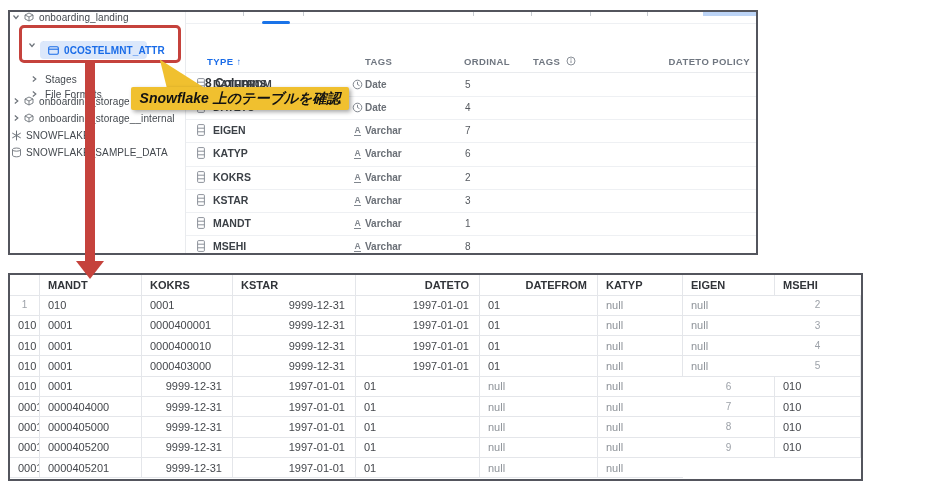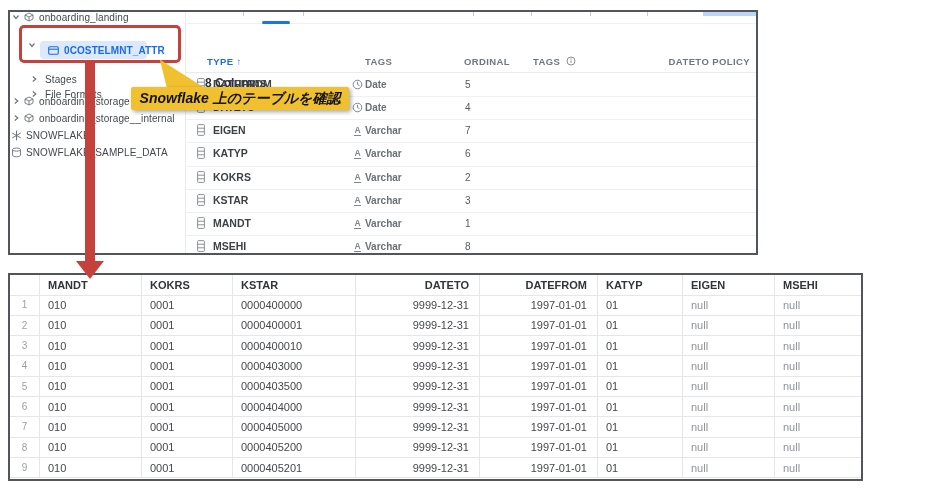--- a/index.html
+++ b/index.html
@@ -360,21 +360,20 @@
         <div class="gcell hcell">KSTAR</div>
         <div class="gcell hcell r">DATETO</div>
         <div class="gcell hcell r">DATEFROM</div>
         <div class="gcell hcell">KATYP</div>
         <div class="gcell hcell">EIGEN</div>
         <div class="gcell hcell last">MSEHI</div>
 
         <div class="gcell num">1</div>
         <div class="gcell">010</div>
         <div class="gcell">0001</div>
-        <div class="gcell">0000400000</div>
         <div class="gcell r">9999-12-31</div>
         <div class="gcell r">1997-01-01</div>
         <div class="gcell">01</div>
         <div class="gcell null-val">null</div>
         <div class="gcell null-val last">null</div>
 
         <div class="gcell num">2</div>
         <div class="gcell">010</div>
         <div class="gcell">0001</div>
         <div class="gcell">0000400001</div>
@@ -400,21 +399,20 @@
         <div class="gcell">0000403000</div>
         <div class="gcell r">9999-12-31</div>
         <div class="gcell r">1997-01-01</div>
         <div class="gcell">01</div>
         <div class="gcell null-val">null</div>
         <div class="gcell null-val last">null</div>
 
         <div class="gcell num">5</div>
         <div class="gcell">010</div>
         <div class="gcell">0001</div>
-        <div class="gcell">0000403500</div>
         <div class="gcell r">9999-12-31</div>
         <div class="gcell r">1997-01-01</div>
         <div class="gcell">01</div>
         <div class="gcell null-val">null</div>
         <div class="gcell null-val last">null</div>
 
         <div class="gcell num">6</div>
         <div class="gcell">010</div>
         <div class="gcell">0001</div>
         <div class="gcell">0000404000</div>

